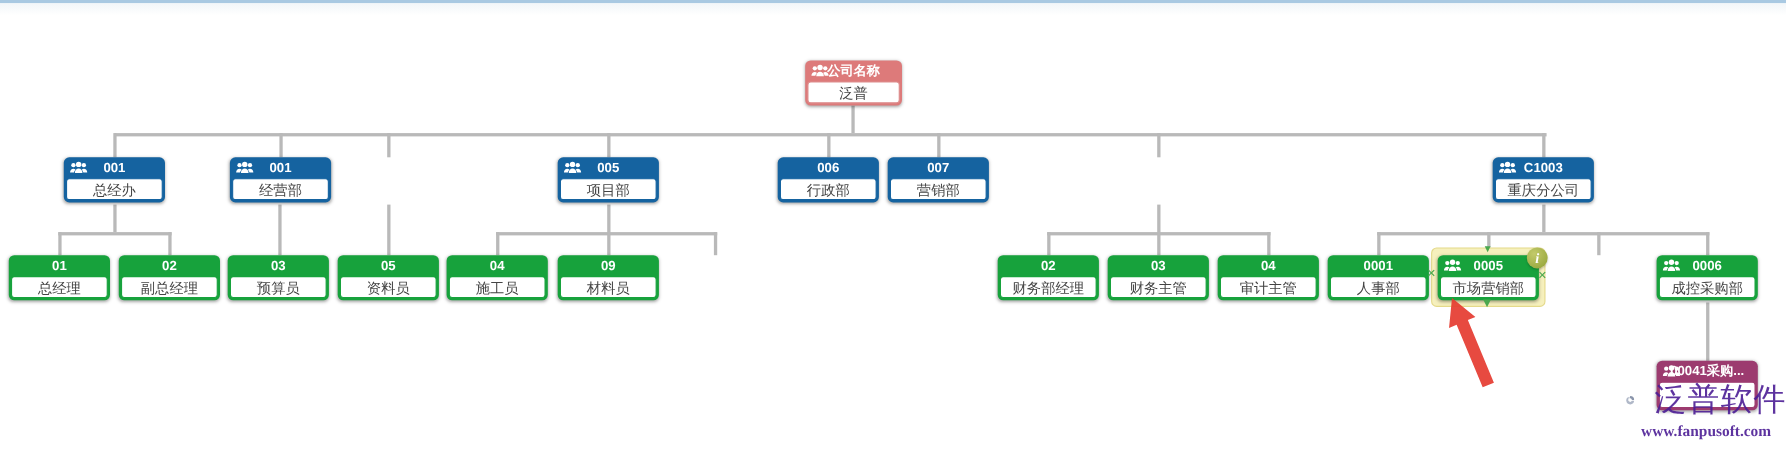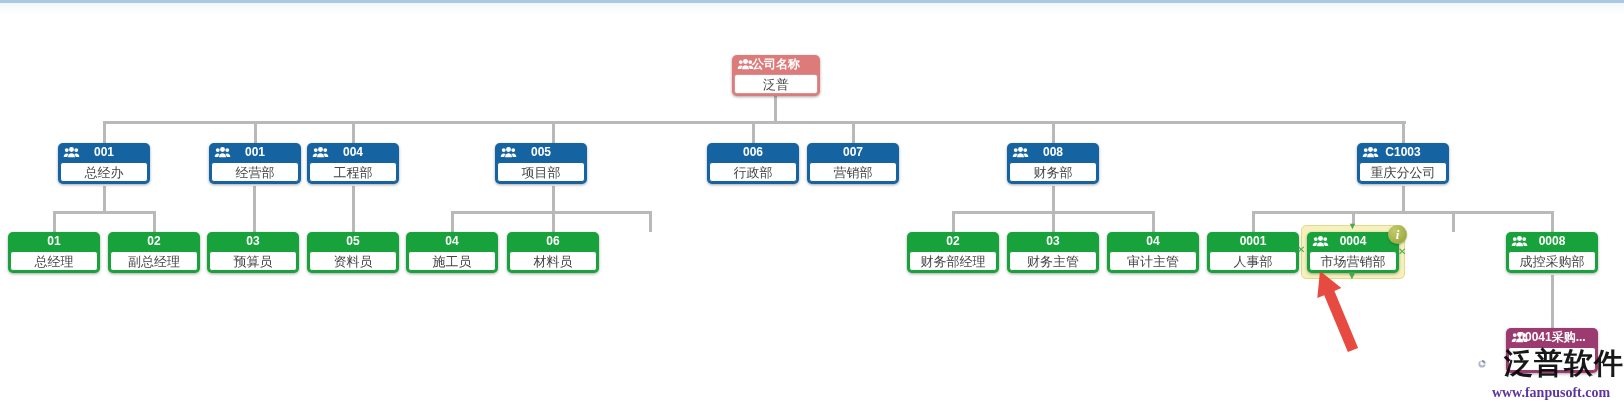--- a/index.html
+++ b/index.html
@@ -40,21 +40,21 @@
            border-radius:50%; background:radial-gradient(circle at 35% 30%,#c3ca6b,#8fa034);
            color:#fff; font:bold italic 13px/19px "Liberation Serif",serif;
            text-align:center; box-shadow:0 1px 2px rgba(0,0,0,.25); cursor:pointer; }
 
   
   .arrow-svg { position:absolute; left:1295px; top:265px; z-index:8; pointer-events:none; }
 
   
   .wm { position:absolute; left:1478px; top:344px; width:146px; text-align:center; opacity:.9; }
   .wm-row { display:flex; align-items:center; justify-content:center; gap:2px; }
-  .wm-brand { font-size:29px; font-weight:bold; color:#000000; letter-spacing:1px; white-space:nowrap;margin-left:16px; }
+  .wm-brand { font-size:29px; font-weight:normal; color:#4c1d95; letter-spacing:1px; white-space:nowrap;margin-left:16px; }
   .wm-url { font:bold 14px "Liberation Serif",serif; color:#4c1d95; margin-top:1px; white-space:nowrap; }
 
   .z5 { z-index:5; }
 </style>
 </head>
 <body>
 
 <svg width="0" height="0" style="position:absolute">
   <defs>
     <g id="ppl" fill="#ffffff">
@@ -127,46 +127,34 @@
           <use href="#ppl"></use>
         </svg><span>001</span></div>
     <div class="bdy">总经办</div>
   </div>
   <div class="node n-blue" style="left:209px;top:143px">
     <div class="hdr"><svg class="icon" viewBox="0 0 20 14">
           <use href="#ppl"></use>
         </svg><span>001</span></div>
     <div class="bdy">经营部</div>
   </div>
-  <div class="node n-blue" style="left:307px;top:143px">
-    <div class="hdr"><svg class="icon" viewBox="0 0 20 14">
-          <use href="#ppl"></use>
-        </svg><span>004</span></div>
-    <div class="bdy">工程部</div>
-  </div>
-  <div class="node n-blue" style="left:495px;top:143px">
+  <div class="node n-blue" style="left:507px;top:143px">
     <div class="hdr"><svg class="icon" viewBox="0 0 20 14">
           <use href="#ppl"></use>
         </svg><span>005</span></div>
     <div class="bdy">项目部</div>
   </div>
   <div class="node n-blue" style="left:707px;top:143px">
     <div class="hdr"><span>006</span></div>
     <div class="bdy">行政部</div>
   </div>
   <div class="node n-blue" style="left:807px;top:143px">
     <div class="hdr"><span>007</span></div>
     <div class="bdy">营销部</div>
   </div>
-  <div class="node n-blue" style="left:1007px;top:143px">
-    <div class="hdr"><svg class="icon" viewBox="0 0 20 14">
-          <use href="#ppl"></use>
-        </svg><span>008</span></div>
-    <div class="bdy">财务部</div>
-  </div>
   <div class="node n-blue" style="left:1357px;top:143px">
     <div class="hdr"><svg class="icon" viewBox="0 0 20 14">
           <use href="#ppl"></use>
         </svg><span>C1003</span></div>
     <div class="bdy">重庆分公司</div>
   </div>
 
   <div class="node n-green" style="left:8px;top:232px">
     <div class="hdr"><span>01</span></div>
     <div class="bdy">总经理</div>
@@ -181,21 +169,21 @@
   </div>
   <div class="node n-green" style="left:307px;top:232px">
     <div class="hdr"><span>05</span></div>
     <div class="bdy">资料员</div>
   </div>
   <div class="node n-green" style="left:406px;top:232px">
     <div class="hdr"><span>04</span></div>
     <div class="bdy">施工员</div>
   </div>
   <div class="node n-green" style="left:507px;top:232px">
-    <div class="hdr"><span>06</span></div>
+    <div class="hdr"><span>09</span></div>
     <div class="bdy">材料员</div>
   </div>
   <div class="node n-green" style="left:907px;top:232px">
     <div class="hdr"><span>02</span></div>
     <div class="bdy">财务部经理</div>
   </div>
   <div class="node n-green" style="left:1007px;top:232px">
     <div class="hdr"><span>03</span></div>
     <div class="bdy">财务主管</div>
   </div>
@@ -203,27 +191,27 @@
     <div class="hdr"><span>04</span></div>
     <div class="bdy">审计主管</div>
   </div>
   <div class="node n-green" style="left:1207px;top:232px">
     <div class="hdr"><span>0001</span></div>
     <div class="bdy">人事部</div>
   </div>
   <div class="node n-green z5" style="left:1307px;top:232px">
     <div class="hdr"><svg class="icon" viewBox="0 0 20 14">
           <use href="#ppl"></use>
-        </svg><span>0004</span></div>
+        </svg><span>0005</span></div>
     <div class="bdy">市场营销部</div>
   </div>
   <div class="node n-green" style="left:1506px;top:232px">
     <div class="hdr"><svg class="icon" viewBox="0 0 20 14">
           <use href="#ppl"></use>
-        </svg><span>0008</span></div>
+        </svg><span>0006</span></div>
     <div class="bdy">成控采购部</div>
   </div>
 
   <div class="node n-purp" style="left:1506px;top:328px">
     <div class="hdr"><svg class="icon" viewBox="0 0 20 14">
           <use href="#ppl"></use>
         </svg><span>00041采购...</span></div>
     <div class="bdy"></div>
   </div>
 

